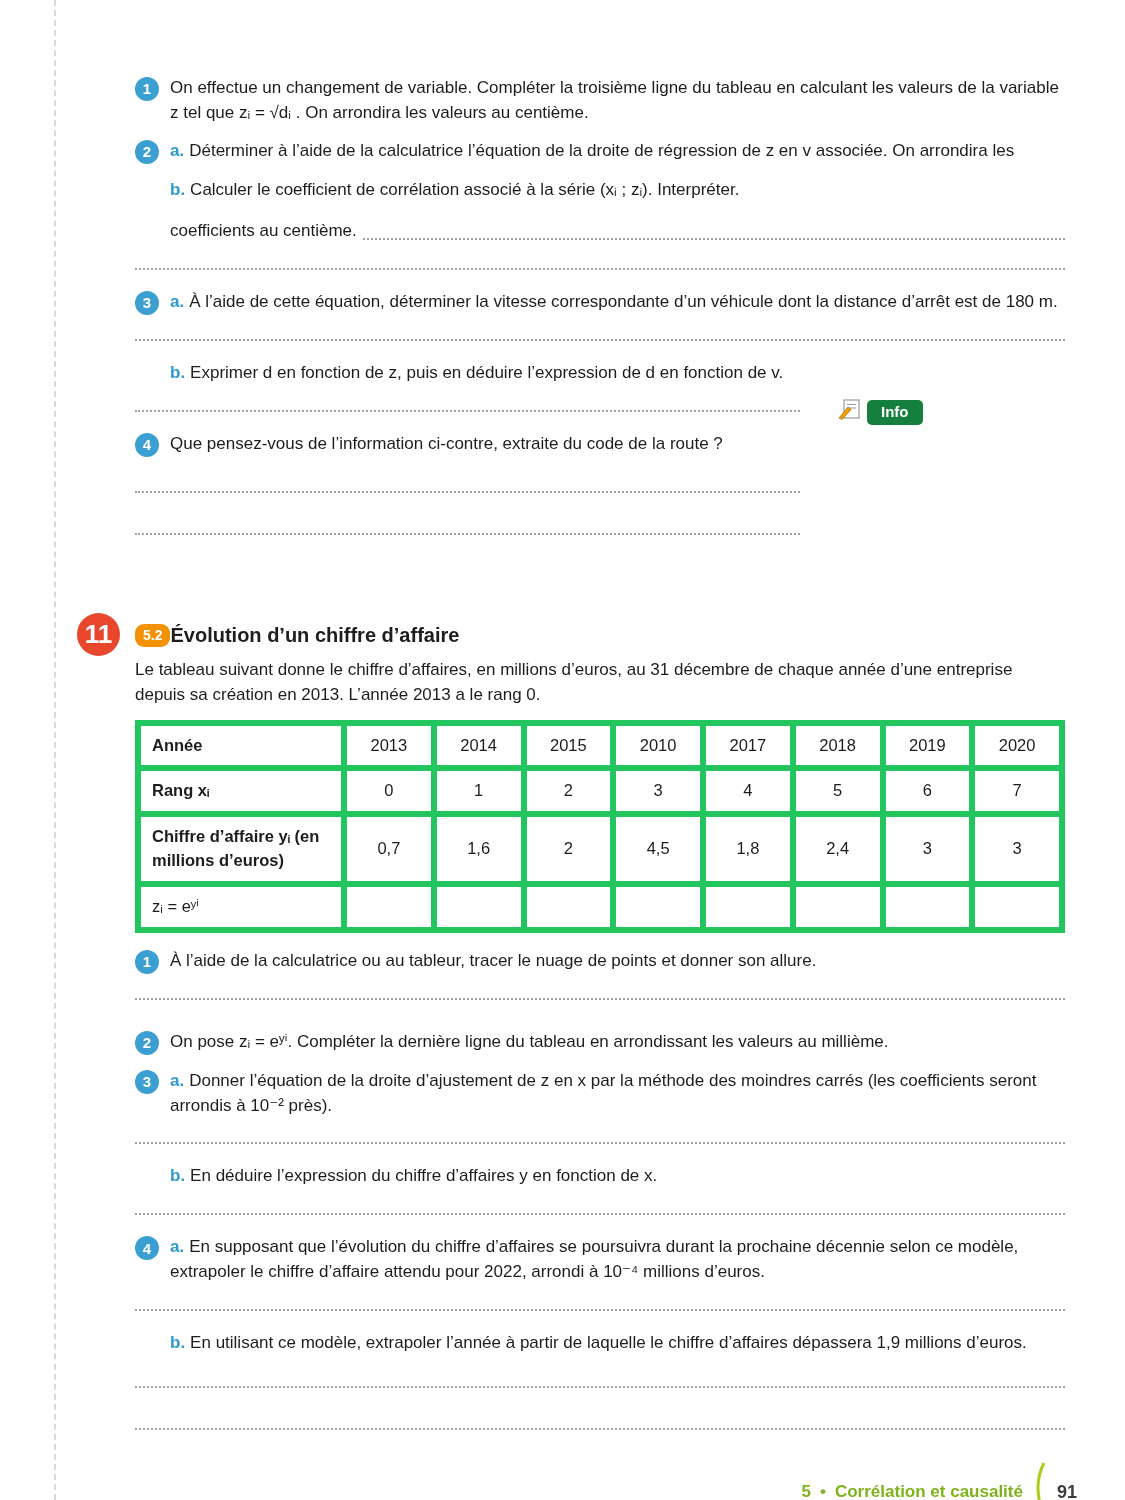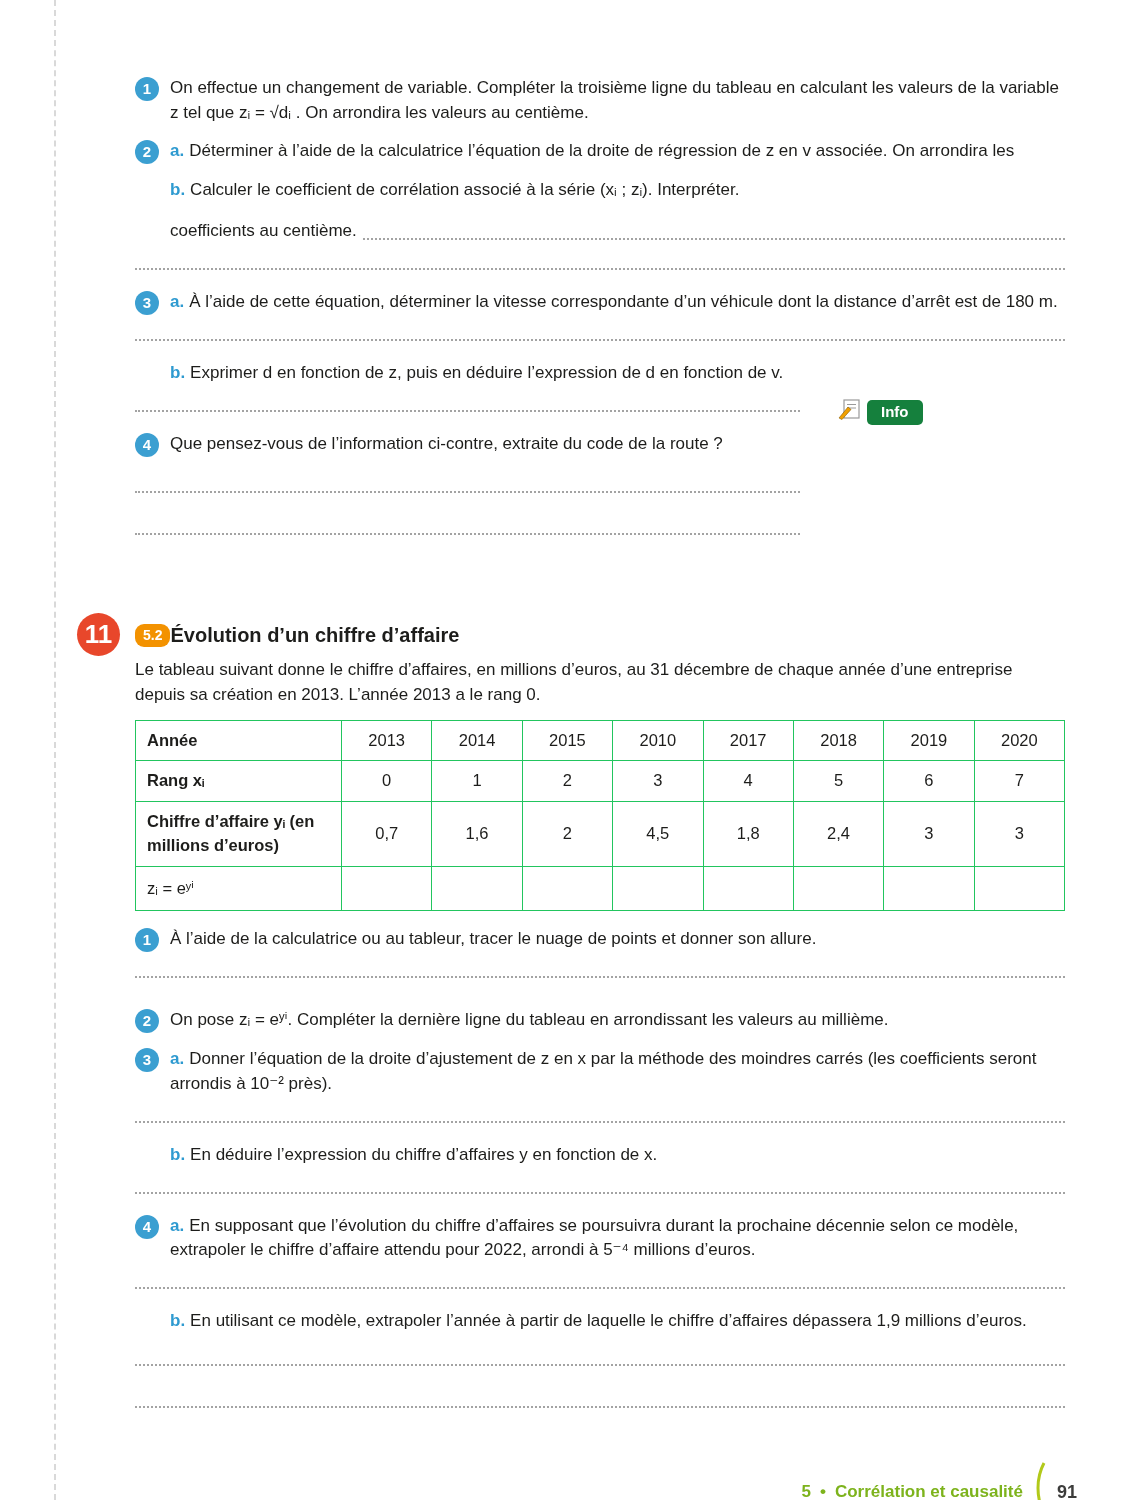--- a/index.html
+++ b/index.html
@@ -58,21 +58,21 @@
   .ex-head{ display:flex; align-items:center; }
   .ex-badge{
     background:#f39200; color:#fff; font-weight:bold; font-size:14px;
     padding:1px 8px 2px; border-radius:9px;
   }
   .ex-title{ font-size:20px; font-weight:bold; color:#1d1d1b; }
   .ex-intro{ margin-top:8px; }
 
   table.dtable{ border-collapse:collapse; width:930px; margin-top:12px; font-size:16.5px; }
   table.dtable td{
-    border:1px solid #22c55e; text-align:center; padding:8px 6px; height:40px;
+    border:6px solid #22c55e; text-align:center; padding:8px 6px; height:40px;
   }
   table.dtable td.lbl{
     text-align:left; padding-left:11px; font-weight:bold; width:206px;
   }
   table.dtable td.lbl.math{ font-weight:normal; }
   table.dtable tr.zrow td{ height:44px; }
 
   .footer{
     position:absolute; top:1462px; right:48px;
     display:flex; align-items:center; gap:9px;
@@ -205,21 +205,21 @@
       <div class="dots full mt24"></div>
 
       <div class="q mt20">
         <span class="qnum spacer"></span>
         <p class="qtext"><span class="sub">b.</span><span>En déduire l’expression du chiffre d’affaires y en fonction de x.</span></p>
       </div>
       <div class="dots full mt24"></div>
 
       <div class="q mt20">
         <span class="qnum">4</span>
-        <p class="qtext"><span class="sub">a.</span><span>En supposant que l’évolution du chiffre d’affaires se poursuivra durant la prochaine décennie selon ce modèle, extrapoler le chiffre d’affaire attendu pour 2022, arrondi à 5⁻⁴ millions d’euros.</span></p>
+        <p class="qtext"><span class="sub">a.</span><span>En supposant que l’évolution du chiffre d’affaires se poursuivra durant la prochaine décennie selon ce modèle, extrapoler le chiffre d’affaire attendu pour 2022, arrondi à 10⁻⁴ millions d’euros.</span></p>
       </div>
       <div class="dots full mt24"></div>
 
       <div class="q mt20">
         <span class="qnum spacer"></span>
         <p class="qtext"><span class="sub">b.</span><span>En utilisant ce modèle, extrapoler l’année à partir de laquelle le chiffre d’affaires dépassera 1,9 millions d’euros.</span></p>
       </div>
       <div class="dots full" style="margin-top:30px;"></div>
       <div class="dots full" style="margin-top:40px;"></div>
     </div>

